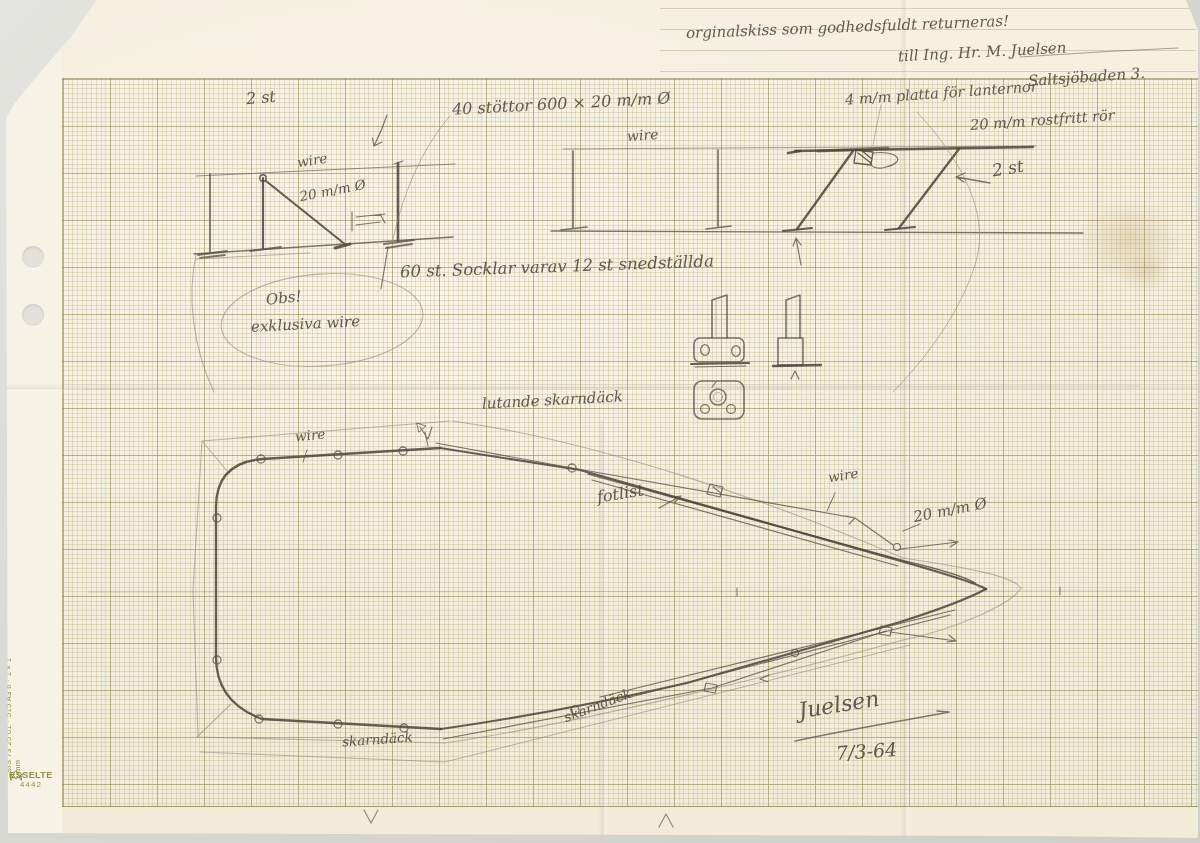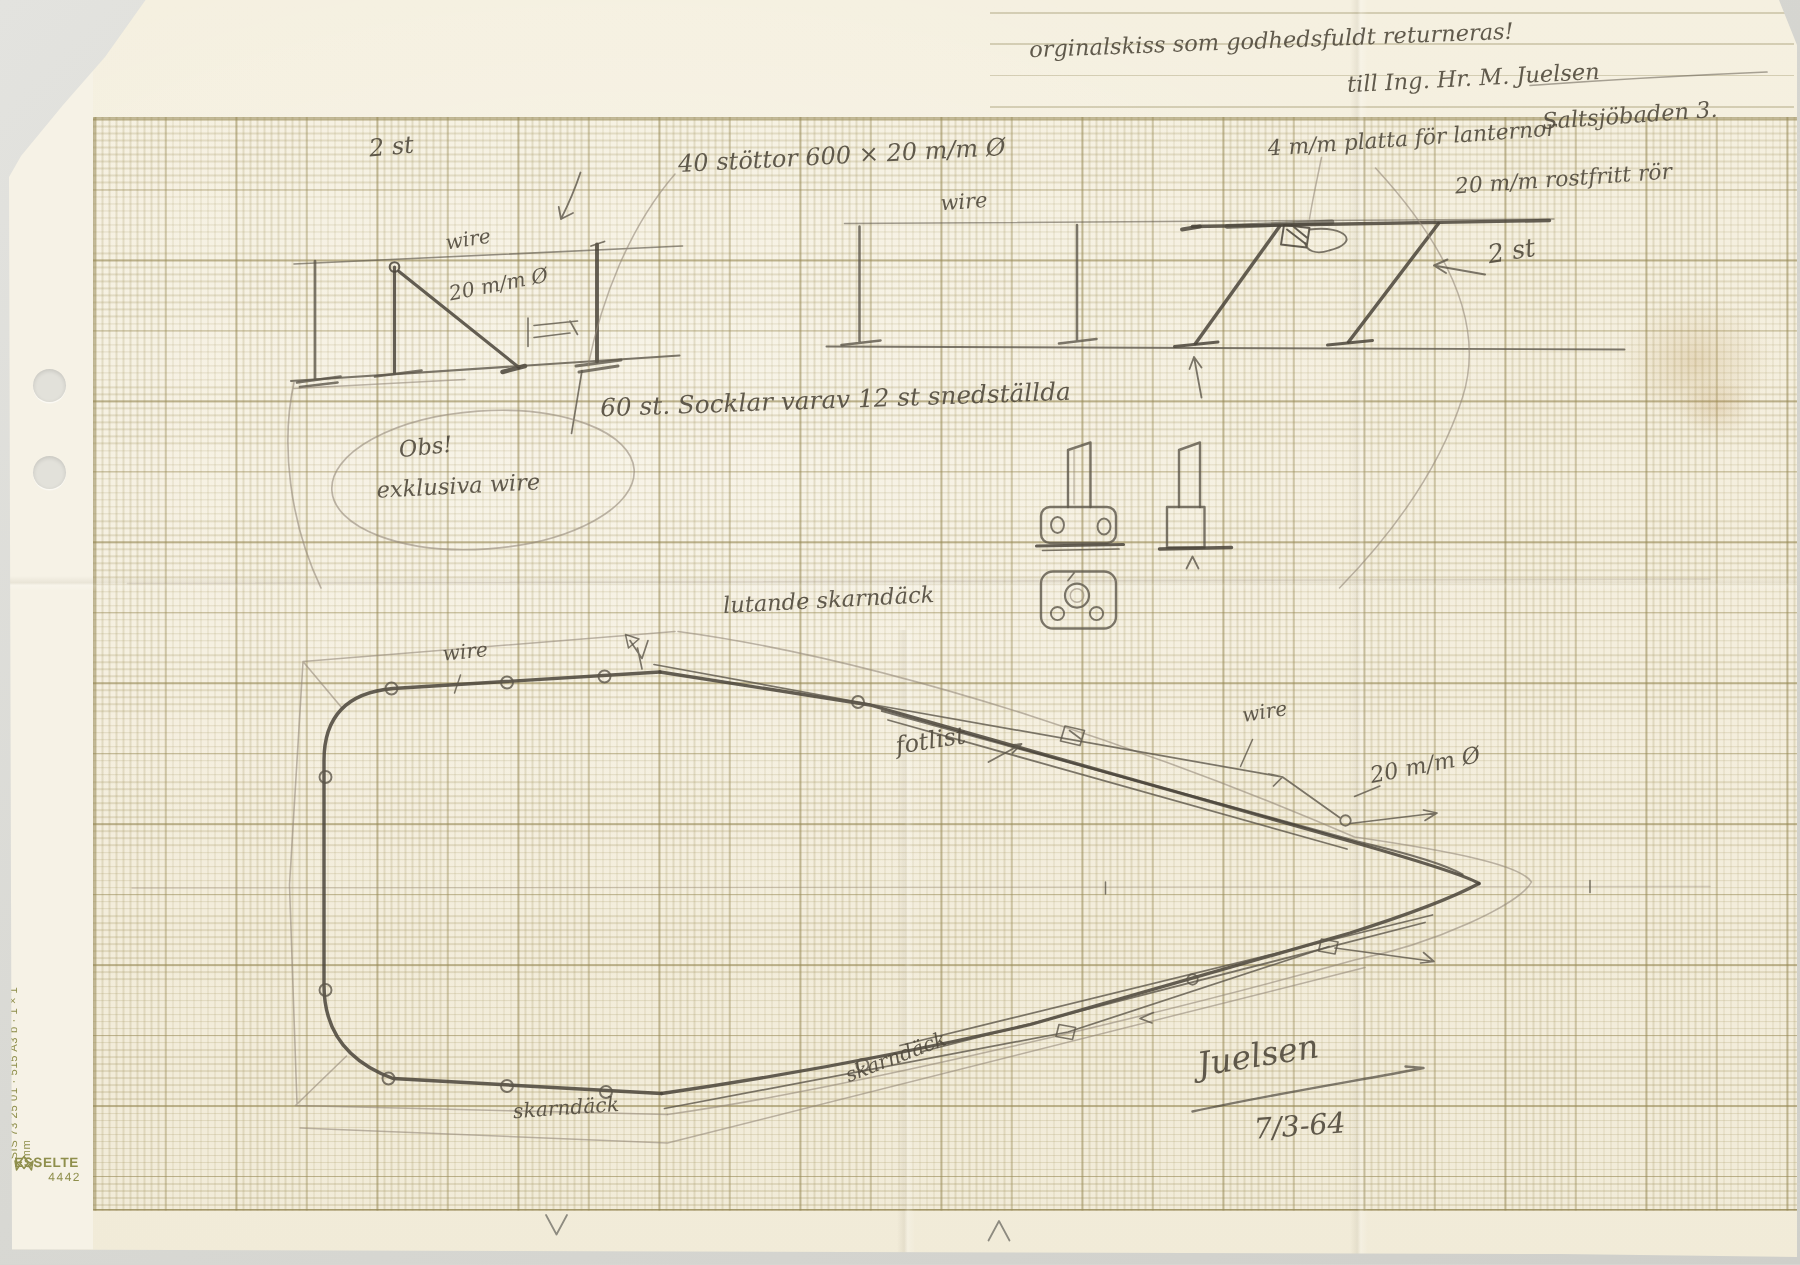--- a/index.html
+++ b/index.html
@@ -38,21 +38,21 @@
   .pm{stroke:#5d564a;stroke-opacity:.80;}
   .pl{stroke:#95897a;stroke-opacity:.60;}
   .hw{position:absolute;font-family:"DejaVu Serif", serif;font-style:italic;
       color:rgba(80,73,60,.90);white-space:nowrap;line-height:1.05;}
   .print-olive{color:#8f8f4c;font-family:"Liberation Sans", sans-serif;}
   #sis-spec{position:absolute;left:4px;top:648px;height:125px;writing-mode:vertical-rl;
       transform:rotate(180deg);font-size:7.5px;letter-spacing:.4px;}
   #brand{position:absolute;left:8px;top:770px;width:46px;text-align:center;}
   #brand .logo-icon{display:block;margin:0 auto 1px;}
   #brand .brand-name{font-size:9px;font-weight:bold;letter-spacing:.4px;}
-  #brand .brand-no{font-size:8px;letter-spacing:1px;text-align:right;}
+  #brand .brand-no{font-size:8px;letter-spacing:1px;}
 </style>
 </head>
 <body>
 
 <div id="stage">
   <div id="paper">
     <div id="left-margin"></div>
     <div id="grid"></div>
     <div id="ruled-lines"></div>
     <div class="punch-hole" style="top:246px;"></div>

